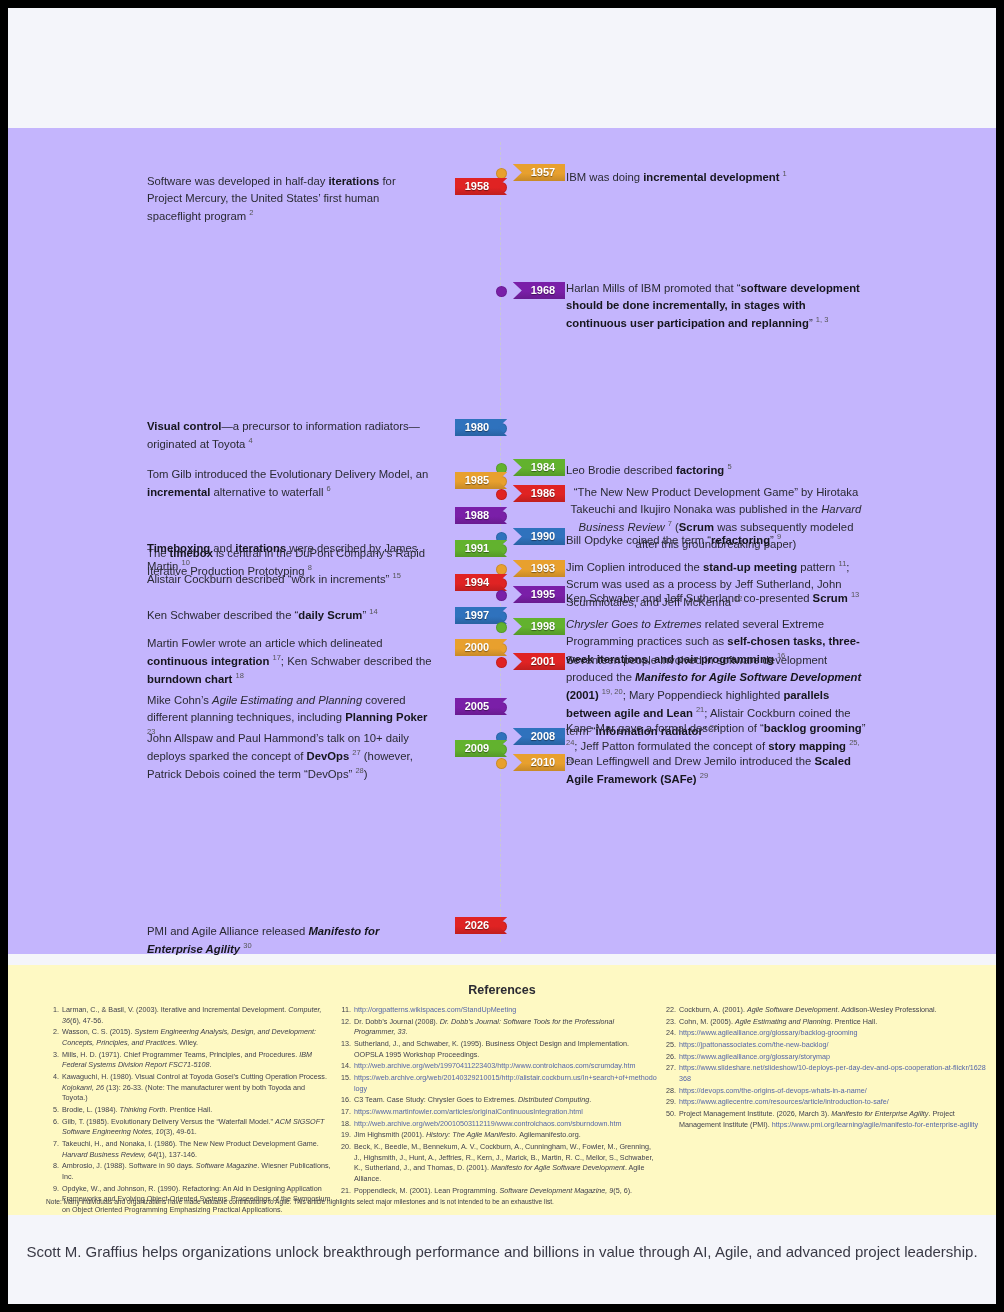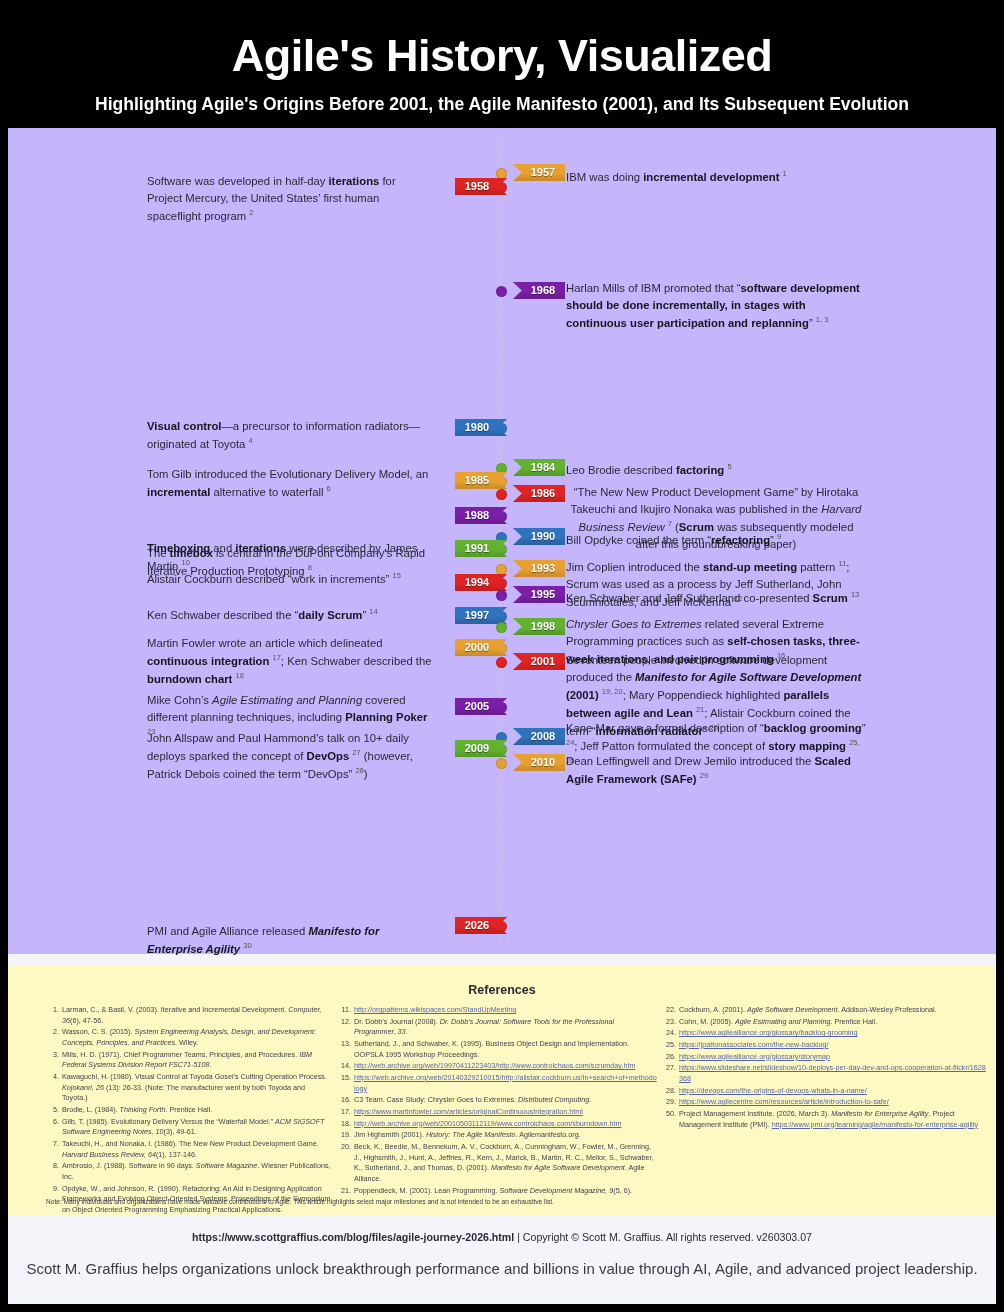--- a/index.html
+++ b/index.html
@@ -88,44 +88,40 @@
     box-sizing:border-box;
     font-size:7.2px;line-height:1.48;color:#41414d;
   }
   .refcol.c1{width:330px;padding-left:38px;padding-right:6px;}
   .refcol.c2{width:325px;padding-right:6px;}
   .refcol.c3{width:333px;padding-right:8px;}
   .refitem{display:flex;margin-bottom:1px;}
   .refnum{width:13px;flex:0 0 13px;text-align:right;padding-right:3px;}
   .reftxt{flex:1;}
   .reftxt i{font-style:italic;}
-  .reftxt a,.reftxt .lnk{color:#5566a8;text-decoration:underline;word-break:break-all;}
+  .reftxt a,.reftxt .lnk{color:#5566a8;word-break:break-all;}
   .note{
     position:absolute;left:38px;top:232px;width:700px;
     font-size:6.6px;color:#3a3a46;line-height:1.4;
   }
   
   .footer{
     position:absolute;left:0;top:1207px;width:988px;height:89px;
     background:#f4f5fa;text-align:center;
     box-sizing:border-box;padding-top:14px;
   }
   .footer .ln1{font-size:10.6px;color:#2a2a33;line-height:1.62;}
   .footer .ln1 b{font-weight:bold;}
   .footer .ln3{font-size:15px;color:#3a3a46;margin-top:14px;}
 </style>
 </head>
 <body>
 
 <div id="poster">
 
-  <div class="header">
-    <h1>Agile's History, Visualized</h1>
-    <h2>Highlighting Agile's Origins Before 2001, the Agile Manifesto (2001), and Its Subsequent Evolution</h2>
-  </div>
 
   <div class="body-area">
     <div class="axis"></div>
     <div id="timeline-items">
         <div class="node" style="top: 40px; background: rgb(232, 160, 46);"></div>
         <div class="badge right" style="top: 36px; background: linear-gradient(rgb(232, 160, 46) 0%, rgb(232, 160, 46) 55%, rgba(0, 0, 0, 0.14) 100%) rgb(232, 160, 46);">
           <span class="yr">1957</span>
         </div>
         <div class="entry r" style="top: 40px;">IBM was doing <b>incremental development</b> <sup>1</sup></div>
         <div class="node" style="top: 54px; background: rgb(224, 35, 35);"></div>
@@ -363,17 +359,16 @@
           <div class="refitem">
             <span class="refnum">50.</span>
             <span class="reftxt">Project Management Institute. (2026, March 3). <i>Manifesto for Enterprise Agility</i>. Project Management Institute (PMI). <span class="lnk">https://www.pmi.org/learning/agile/manifesto-for-enterprise-agility</span></span>
           </div>
         </div>
     </div>
     <div class="note">Note: Many individuals and organizations have made valuable contributions to Agile. This article highlights select major milestones and is not intended to be an exhaustive list.</div>
   </div>
 
   <div class="footer">
-    <div class="ln1" id="foot2"><b>https://www.scottgraffius.com/blog/files/agile-journey-2026.html</b> | Copyright © Scott M. Graffius. All rights reserved. v260303.07</div>
     <div class="ln3">Scott M. Graffius helps organizations unlock breakthrough performance and billions in value through AI, Agile, and advanced project leadership.</div>
   </div>
 
 </div>
 
 </body></html>

